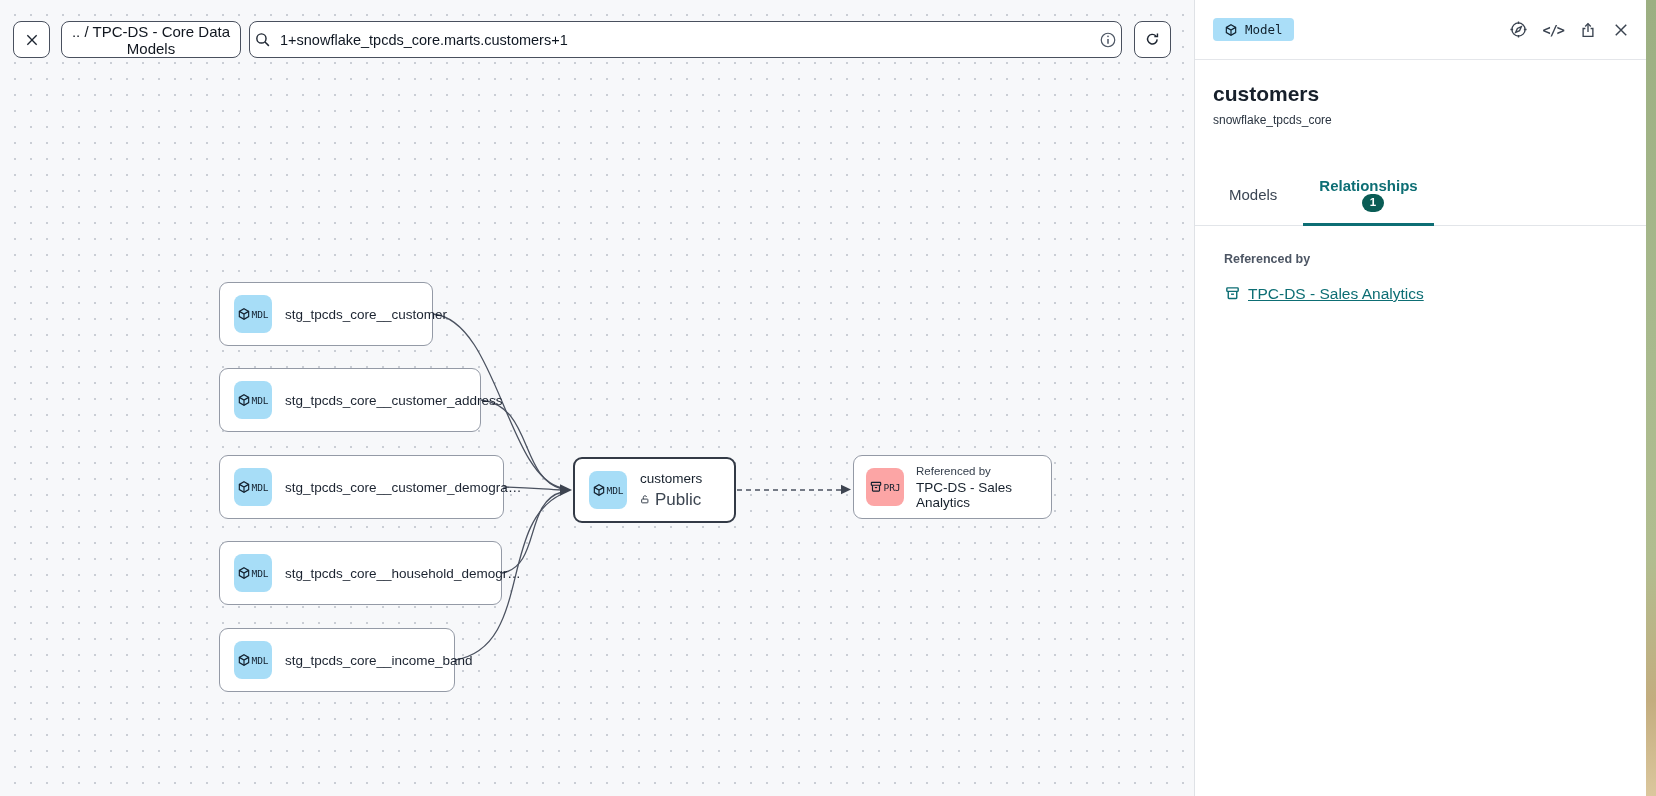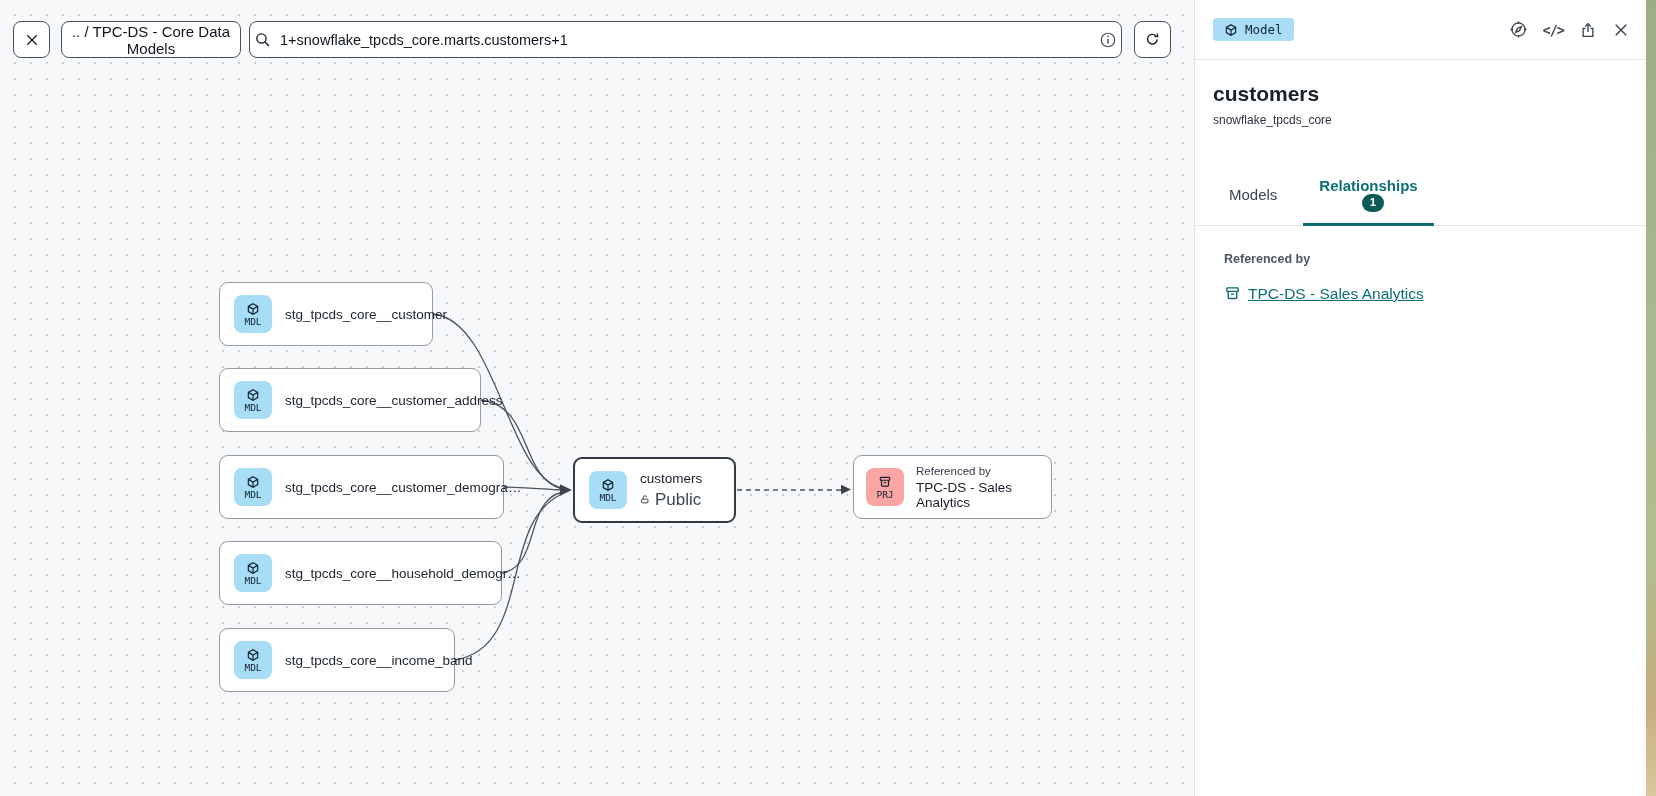--- a/index.html
+++ b/index.html
@@ -26,21 +26,21 @@
   .btn-refresh { left:1134px; width:37px; }
   .icon { display:inline-flex; align-items:center; justify-content:center; }
   .icon svg { display:block; }
 
   
   .node { position:absolute; background:#fff; border:1px solid #949aa6;
     border-radius:9px; display:flex; align-items:center; gap:13px;
     padding:0 14px; cursor:pointer; }
   .node .label { font-size:13.5px; color:#1b2330; white-space:nowrap; }
   .type-badge { width:38px; height:38px; border-radius:8px; background:#a7ddf7;
-    color:#13202e; display:flex; flex-direction:column; align-items:center;
+    color:#13202e; display:flex; flex-direction:row; align-items:center;
     justify-content:center; flex:none; }
   .type-badge .tb-code { font-family:"DejaVu Sans Mono", monospace;
     font-size:9.5px; line-height:1; margin-top:1px; }
   .type-badge.prj { background:#fca5a5; }
   .node.selected { border:2px solid #333a46; }
   .node-title { font-size:13.5px; color:#16202c; font-weight:500; }
   .node-sub { display:flex; align-items:center; gap:5px; margin-top:4px;
     color:#3c4551; font-size:17px; }
   .node-kicker { font-size:11.5px; color:#333d4a; margin-bottom:3px; }
   .edges { position:absolute; left:0; top:0; }

